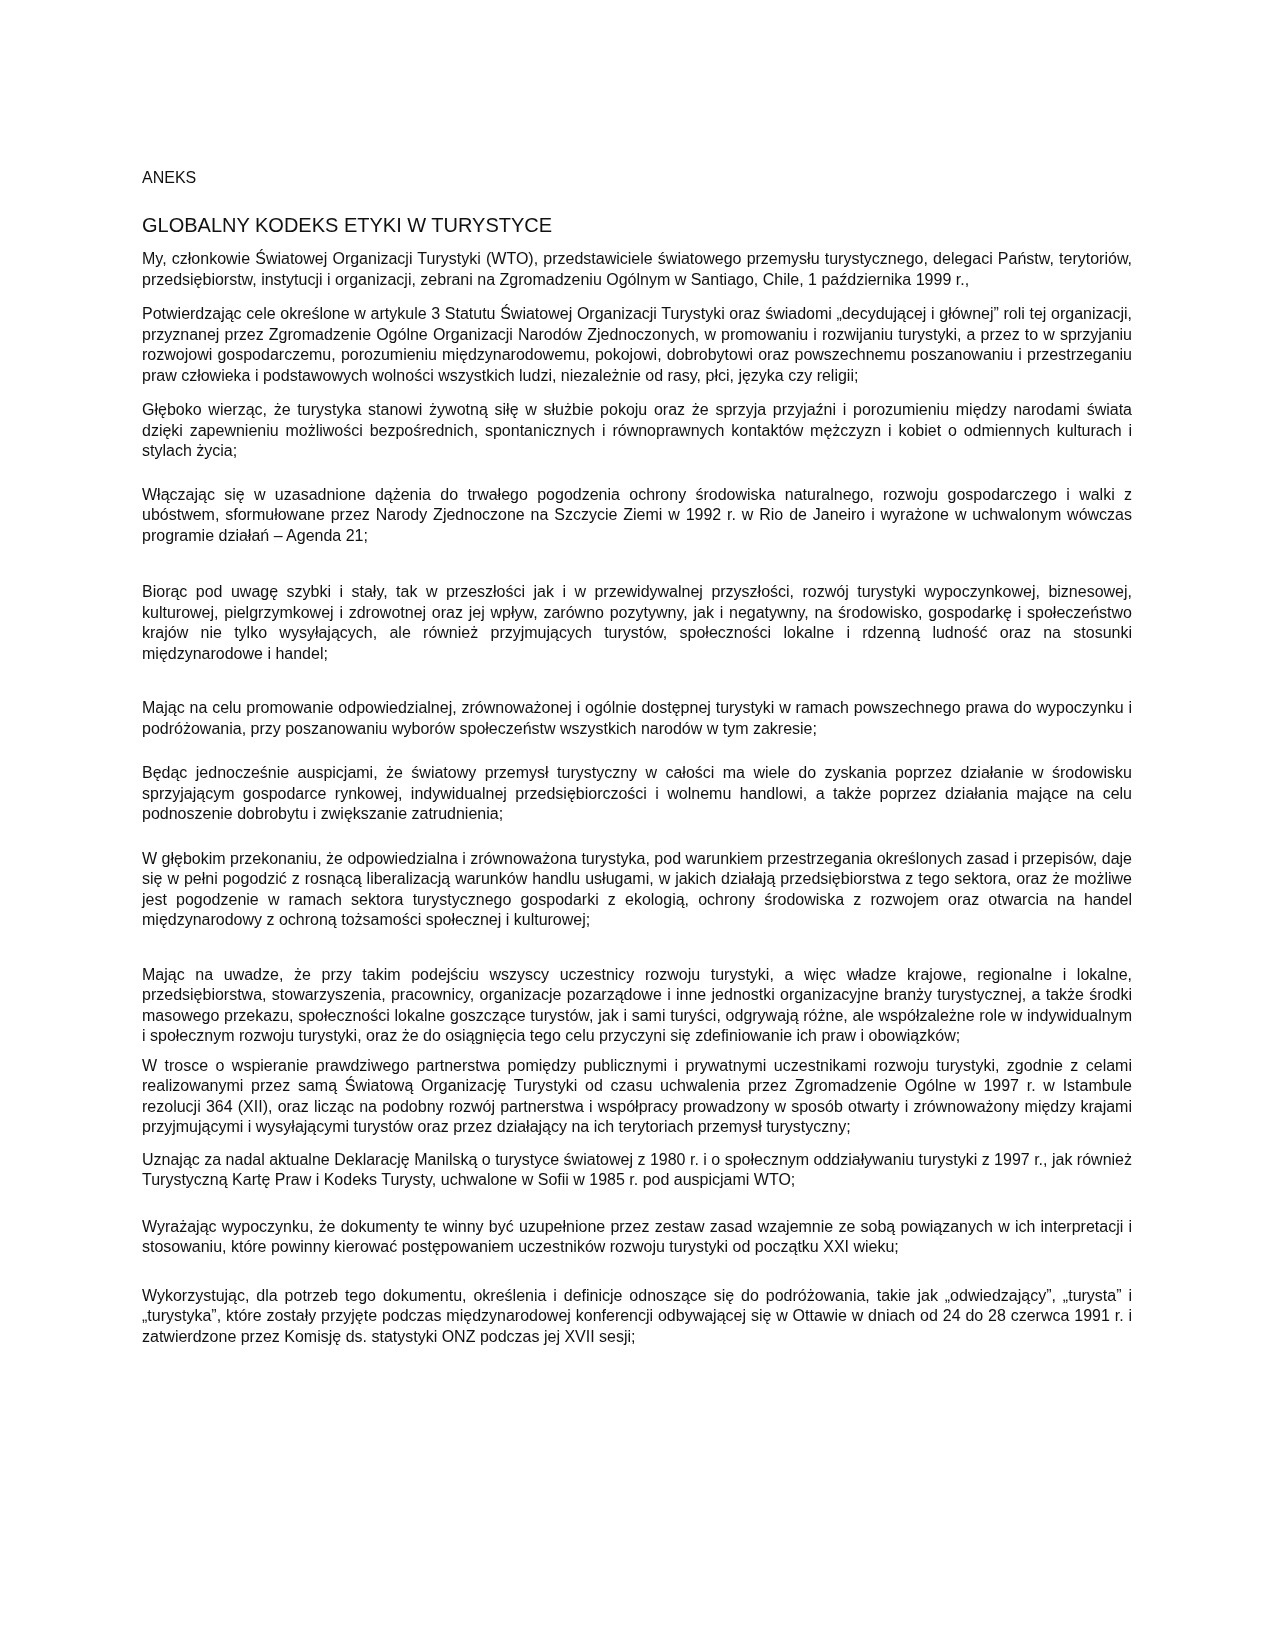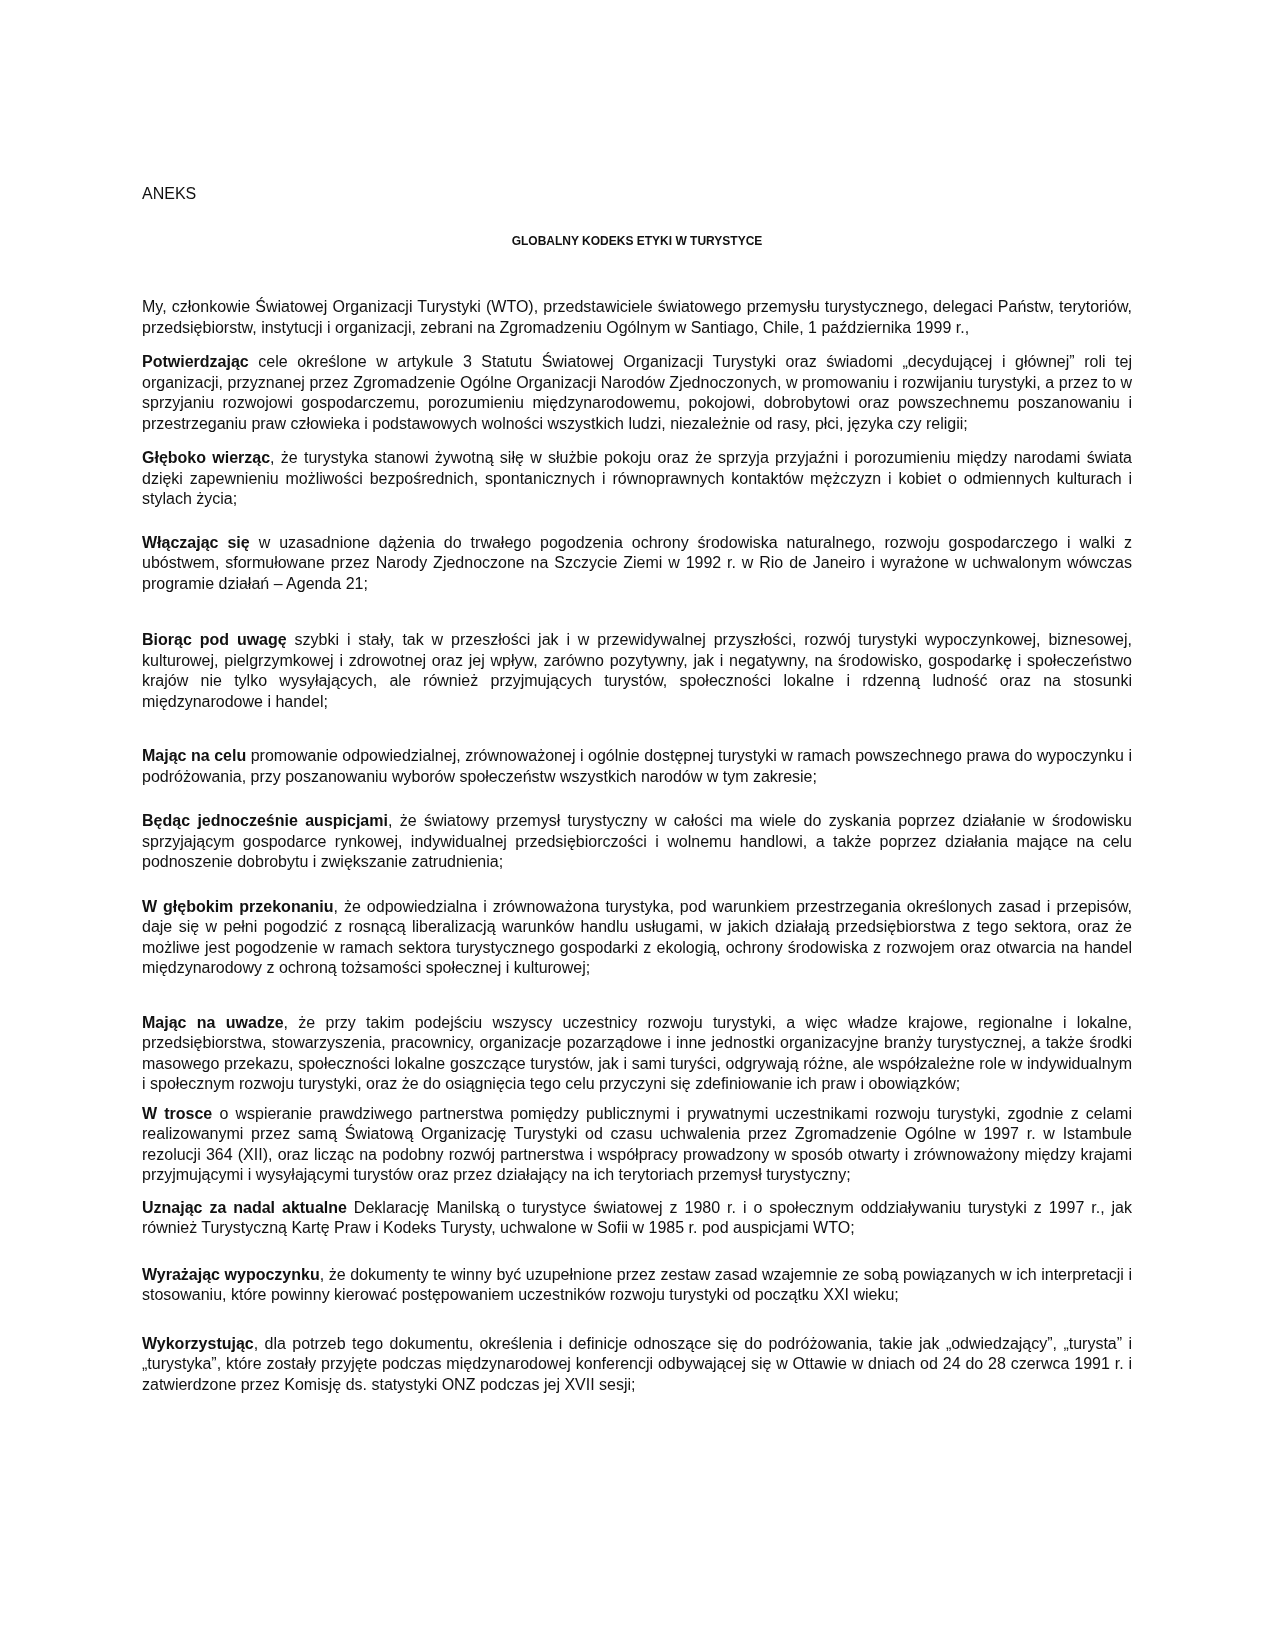--- a/index.html
+++ b/index.html
@@ -12,55 +12,55 @@
     width: 1275px;
     height: 1650px;
     background: #ffffff;
     overflow: hidden;
     font-family: "Liberation Sans", "DejaVu Sans", sans-serif;
     color: #111111;
   }
   .content {
     position: absolute;
     left: 142px;
-    top: 184px;
+    top: 168px;
     width: 990px;
     font-size: 16px;
     line-height: 20.5px;
     text-align: justify;
   }
   .annex {
     margin: 0;
     text-align: left;
   }
   .doc-title {
     margin: 26px 0 0 0;
-    font-weight: bold;
-    text-align: center;
-    font-size: 12px;
+    font-weight: normal;
+    text-align: left;
+    font-size: 20px;
     line-height: 20.5px;
   }
   p.para {
     margin: 0;
   }
   p.para b {
-    font-weight: bold;
+    font-weight: normal;
   }
 </style>
 </head>
 <body>
 
 <div class="page">
   <div class="content">
 
     <p class="para annex">ANEKS</p>
 
     <h1 class="doc-title">GLOBALNY KODEKS ETYKI W TURYSTYCE</h1>
 
-    <p class="para" style="margin-top:46px"><b></b><span>My, członkowie Światowej Organizacji Turystyki (WTO), przedstawiciele światowego przemysłu turystycznego, delegaci Państw, terytoriów, przedsiębiorstw, instytucji i organizacji, zebrani na Zgromadzeniu Ogólnym w Santiago, Chile, 1 października 1999 r.,</span></p>
+    <p class="para" style="margin-top:14px"><b></b><span>My, członkowie Światowej Organizacji Turystyki (WTO), przedstawiciele światowego przemysłu turystycznego, delegaci Państw, terytoriów, przedsiębiorstw, instytucji i organizacji, zebrani na Zgromadzeniu Ogólnym w Santiago, Chile, 1 października 1999 r.,</span></p>
 
     <p class="para" style="margin-top:14px"><b>Potwierdzając</b><span> cele określone w artykule 3 Statutu Światowej Organizacji Turystyki oraz świadomi „decydującej i głównej” roli tej organizacji, przyznanej przez Zgromadzenie Ogólne Organizacji Narodów Zjednoczonych, w promowaniu i rozwijaniu turystyki, a przez to w sprzyjaniu rozwojowi gospodarczemu, porozumieniu międzynarodowemu, pokojowi, dobrobytowi oraz powszechnemu poszanowaniu i przestrzeganiu praw człowieka i podstawowych wolności wszystkich ludzi, niezależnie od rasy, płci, języka czy religii;</span></p>
 
     <p class="para" style="margin-top:14px"><b>Głęboko wierząc</b><span>, że turystyka stanowi żywotną siłę w służbie pokoju oraz że sprzyja przyjaźni i porozumieniu między narodami świata dzięki zapewnieniu możliwości bezpośrednich, spontanicznych i równoprawnych kontaktów mężczyzn i kobiet o odmiennych kulturach i stylach życia;</span></p>
 
     <p class="para" style="margin-top:23px"><b>Włączając się</b><span> w uzasadnione dążenia do trwałego pogodzenia ochrony środowiska naturalnego, rozwoju gospodarczego i walki z ubóstwem, sformułowane przez Narody Zjednoczone na Szczycie Ziemi w 1992 r. w Rio de Janeiro i wyrażone w uchwalonym wówczas programie działań – Agenda 21;</span></p>
 
     <p class="para" style="margin-top:36px"><b>Biorąc pod uwagę</b><span> szybki i stały, tak w przeszłości jak i w przewidywalnej przyszłości, rozwój turystyki wypoczynkowej, biznesowej, kulturowej, pielgrzymkowej i zdrowotnej oraz jej wpływ, zarówno pozytywny, jak i negatywny, na środowisko, gospodarkę i społeczeństwo krajów nie tylko wysyłających, ale również przyjmujących turystów, społeczności lokalne i rdzenną ludność oraz na stosunki międzynarodowe i handel;</span></p>
 
     <p class="para" style="margin-top:34px"><b>Mając na celu</b><span> promowanie odpowiedzialnej, zrównoważonej i ogólnie dostępnej turystyki w ramach powszechnego prawa do wypoczynku i podróżowania, przy poszanowaniu wyborów społeczeństw wszystkich narodów w tym zakresie;</span></p>

